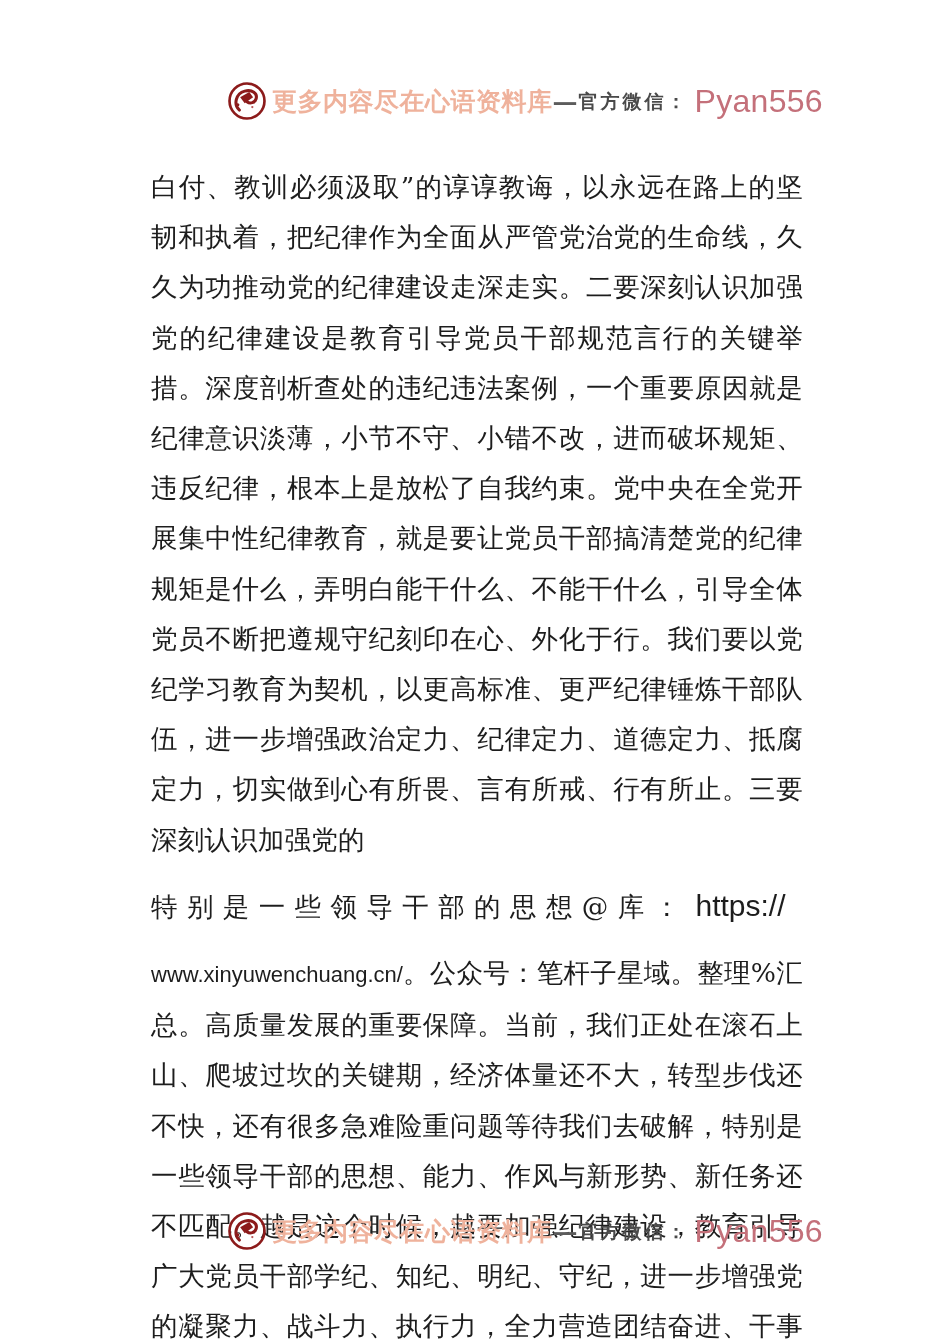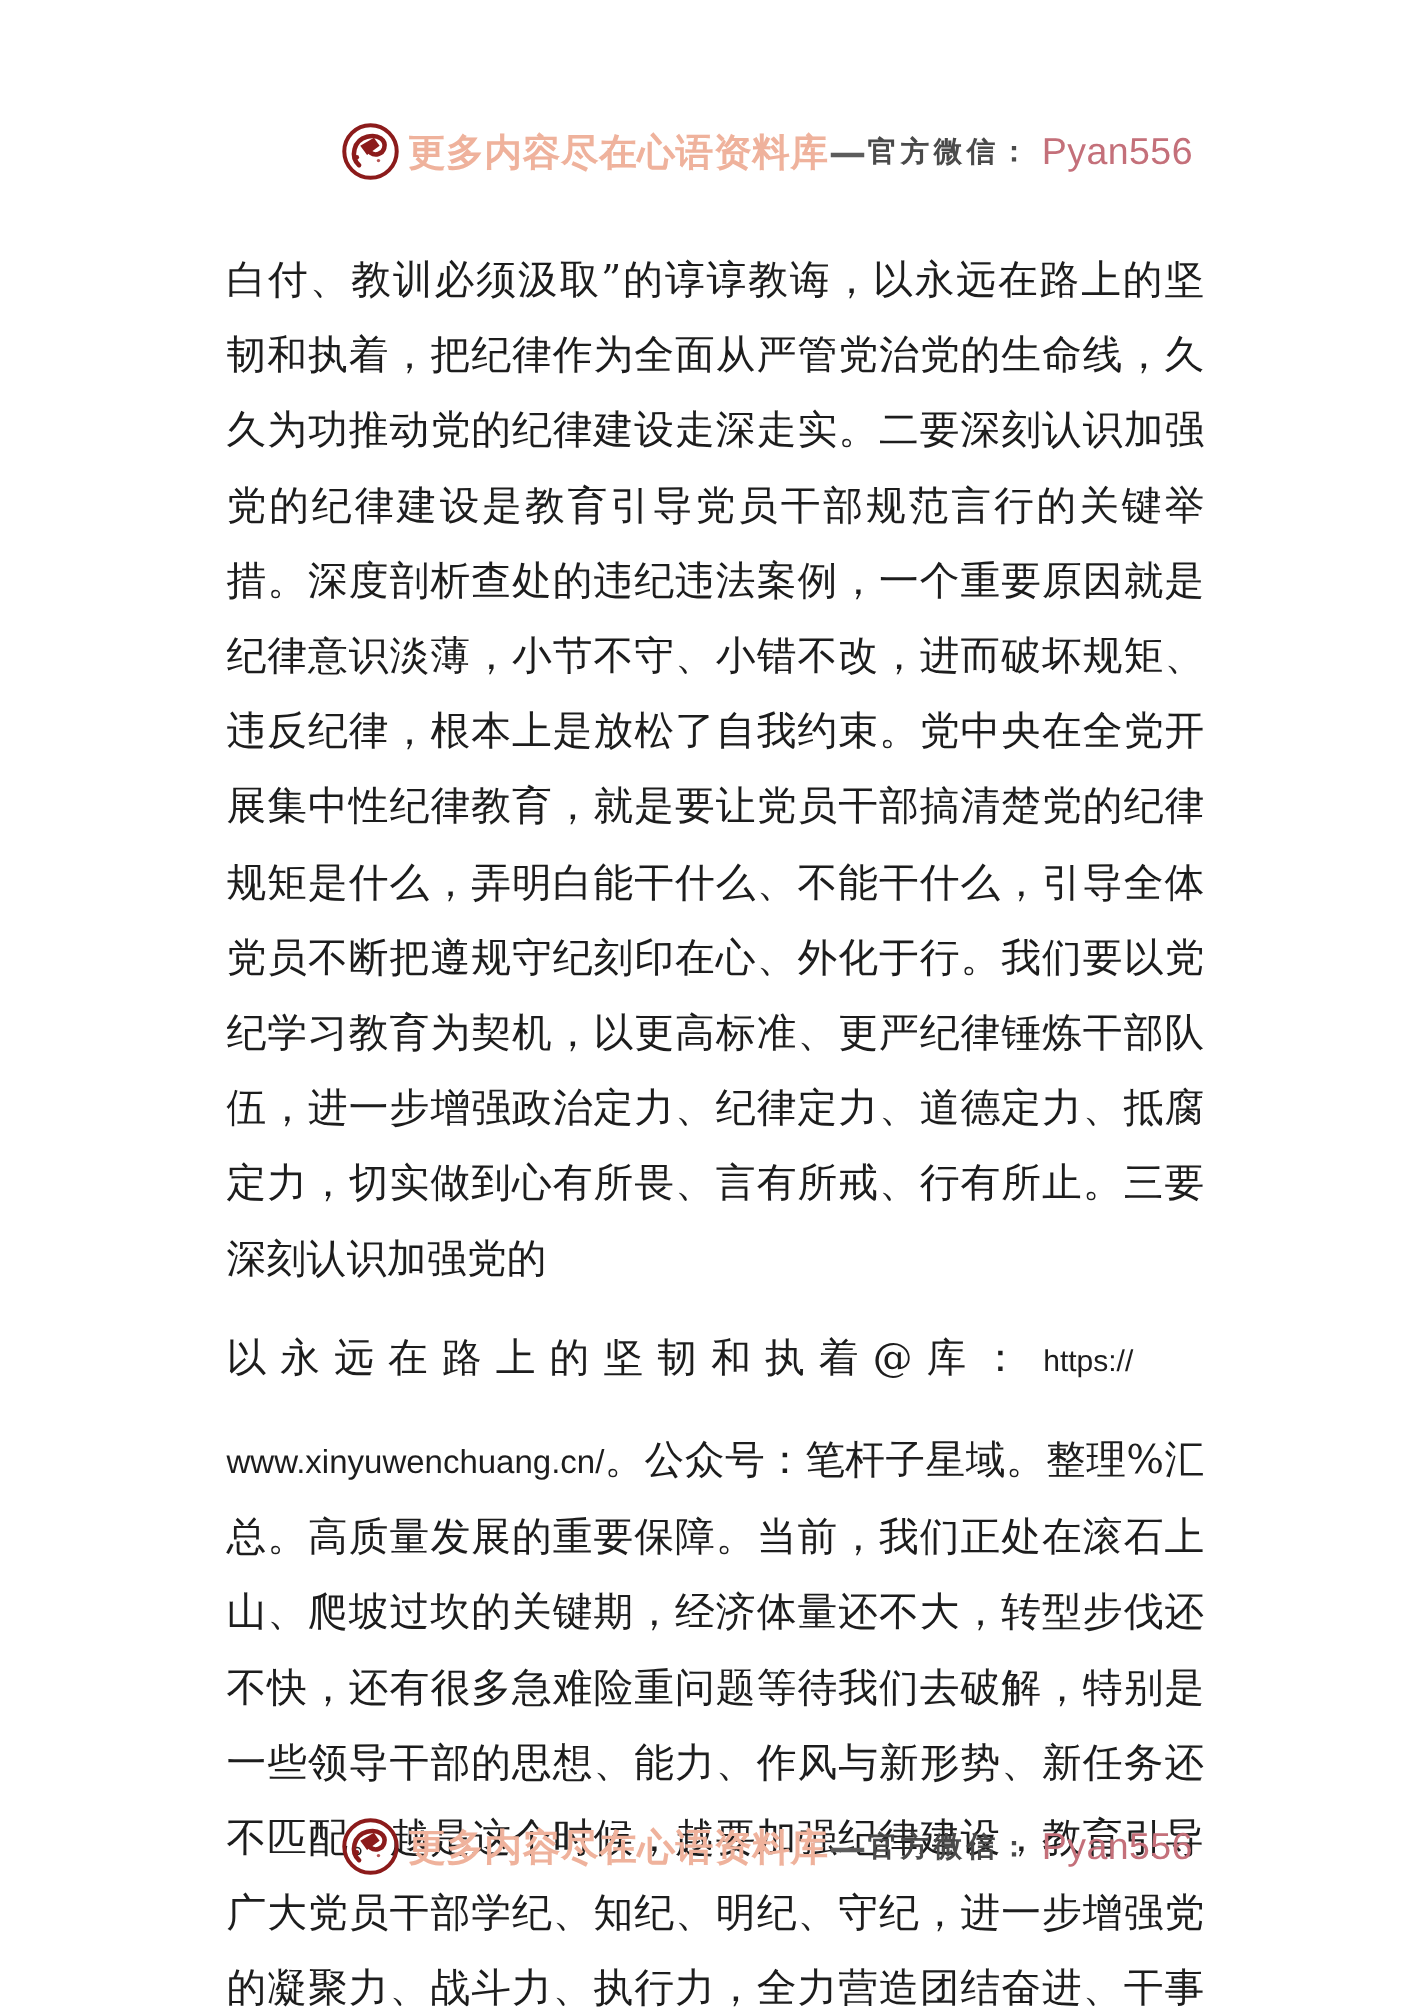--- a/index.html
+++ b/index.html
@@ -63,21 +63,21 @@
     font-family: "DejaVu Serif", serif;
     font-weight: bold;
     font-size: 19px;
     letter-spacing: 3px;
     color: #4a4a4a;
     line-height: 1;
     margin-left: 1px;
   }
   .wm-id {
     font-family: "Liberation Sans", sans-serif;
-    font-size: 25px;
+    font-size: 32px;
     color: #c4707a;
     line-height: 1;
     margin-left: 6px;
     letter-spacing: 0.3px;
   }
 
   
   .doc-body {
     position: absolute;
     left: 135px;
@@ -101,21 +101,21 @@
   .spread {
     letter-spacing: 9.4px;
   }
   .latin {
     font-family: "Liberation Sans", sans-serif;
     font-size: 22px;
     letter-spacing: 0;
   }
   .latin-sp {
     font-family: "Liberation Sans", sans-serif;
-    font-size: 20px;
+    font-size: 30px;
     letter-spacing: 0;
     margin-left: 6px;
   }
   .nowrapline { white-space: nowrap; }
 </style>
 </head>
 <body>
 
 <div class="page">
 
@@ -130,21 +130,21 @@
     <span class="wm-brand">更多内容尽在心语资料库</span>
     <span class="wm-dash">—</span>
     <span class="wm-wechat">官方微信：</span>
     <span class="wm-id">Pyan556</span>
   </div>
 
   <div class="doc-body">
 
     <p class="para"><span>白付、教训必须汲取”的谆谆教诲，以永远在路上的坚韧和执着，把纪律作为全面从严管党治党的生命线，久久为功推动党的纪律建设走深走实。二要深刻认识加强党的纪律建设是教育引导党员干部规范言行的关键举措。深度剖析查处的违纪违法案例，一个重要原因就是纪律意识淡薄，小节不守、小错不改，进而破坏规矩、违反纪律，根本上是放松了自我约束。党中央在全党开展集中性纪律教育，就是要让党员干部搞清楚党的纪律规矩是什么，弄明白能干什么、不能干什么，引导全体党员不断把遵规守纪刻印在心、外化于行。我们要以党纪学习教育为契机，以更高标准、更严纪律锤炼干部队伍，进一步增强政治定力、纪律定力、道德定力、抵腐定力，切实做到心有所畏、言有所戒、行有所止。三要深刻认识加强党的</span></p>
 
-    <p class="para nowrapline"><span class="spread">以永远在路上的坚韧和执着@库：</span><span class="latin-sp">https://</span></p>
+    <p class="para nowrapline"><span class="spread">特别是一些领导干部的思想@库：</span><span class="latin-sp">https://</span></p>
 
     <p class="para"><span class="latin">www.xinyuwenchuang.cn/</span><span>。公众号：笔杆子星域。整理%汇总。高质量发展的重要保障。当前，我们正处在滚石上山、爬坡过坎的关键期，经济体量还不大，转型步伐还不快，还有很多急难险重问题等待我们去破解，特别是一些领导干部的思想、能力、作风与新形势、新任务还不匹配。越是这个时候，越要加强纪律建设，教育引导广大党员干部学纪、知纪、明纪、守纪，进一步增强党的凝聚力、战斗力、执行力，全力营造团结奋进、干事创业的浓厚氛围，推动全县高质量发展不断迈上新台阶。</span></p>
 
     <p class="para indent"><span>二、狠抓六项纪律，行动上要知敬畏、守底线。一要在严守政</span></p>
 
   </div>
 
   <div class="watermark footer">
     <svg class="logo-icon" viewBox="0 0 100 100">
       <circle cx="50" cy="50" r="46" fill="none" stroke="#8c1b1b" stroke-width="7"></circle>

